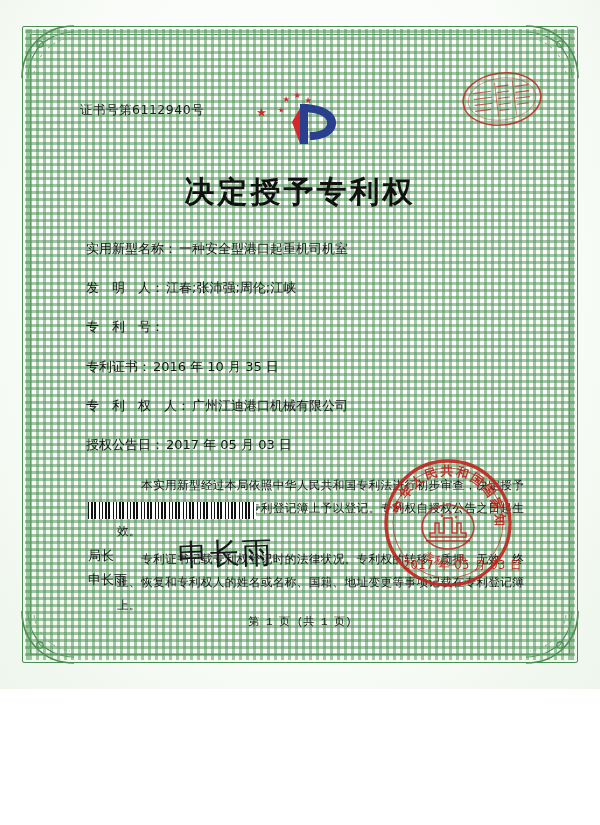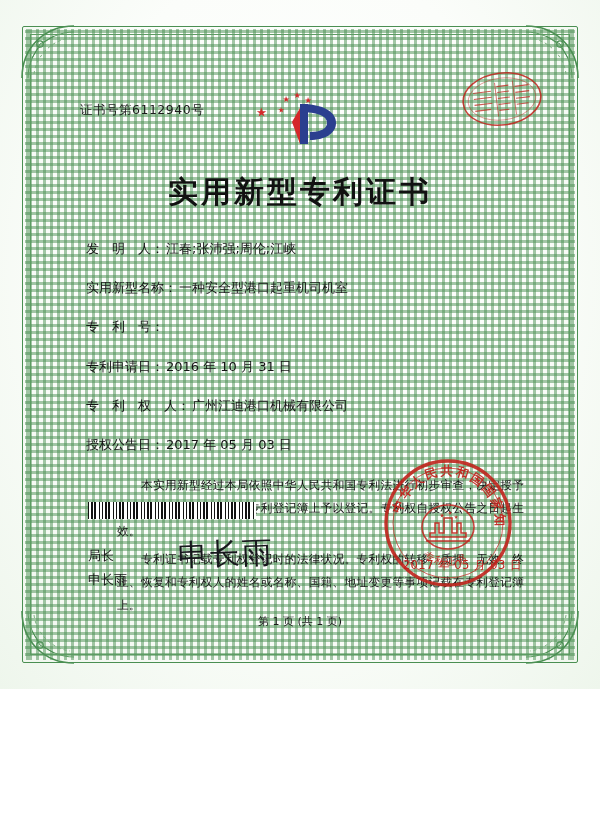--- a/index.html
+++ b/index.html
@@ -158,20 +158,21 @@
     font-size: 11.5px;
     color: #c1231d;
     letter-spacing: 0.5px;
   }
   .footer {
     position: absolute;
     left: 0; right: 0; bottom: 8px;
     text-align: center;
     font-size: 11px;
     color: #1a1a1a;
+    font-family: Liberation Mono, monospace;
   }
   .txt { user-select: text; }
 </style>
 </head>
 <body>
 
 <div class="page">
 
   <div class="border-band"></div>
   <div class="border-outer"></div>
@@ -240,37 +241,37 @@
         <g stroke="#c1231d" stroke-width="1.1" opacity="0.75">
           <path d="M14 22 h18 M14 28 h18 M14 34 h18 M14 40 h16"></path>
           <path d="M38 18 h12 M38 24 h12 M38 30 h12 M38 36 h12 M38 42 h10"></path>
           <path d="M56 20 h14 M56 26 h14 M56 32 h14 M56 38 h12"></path>
         </g>
         <rect x="36" y="14" width="1" height="34" fill="#c1231d" opacity="0.6"></rect>
         <rect x="54" y="14" width="1" height="34" fill="#c1231d" opacity="0.6"></rect>
       </svg>
     </div>
 
-    <div class="title txt">实用新型专利证书</div>
+    <div class="title txt">决定授予专利权</div>
 
     <div class="fields">
+      <div class="field">
+        <span class="flabel txt">实用新型名称：</span>
+        <span class="fval txt">一种安全型港口起重机司机室</span>
+      </div>
       <div class="field">
         <span class="flabel txt">发　明　人：</span>
         <span class="fval txt">江春;张沛强;周伦;江峡</span>
       </div>
       <div class="field">
-        <span class="flabel txt">实用新型名称：</span>
-        <span class="fval txt">一种安全型港口起重机司机室</span>
-      </div>
-      <div class="field">
         <span class="flabel txt">专　利　号：</span>
       </div>
       <div class="field">
-        <span class="flabel txt">专利申请日：</span>
-        <span class="fval txt">2016 年 10 月 31 日</span>
+        <span class="flabel txt">专利证书：</span>
+        <span class="fval txt">2016 年 10 月 35 日</span>
       </div>
       <div class="field">
         <span class="flabel txt">专　利　权　人：</span>
         <span class="fval txt">广州江迪港口机械有限公司</span>
       </div>
       <div class="field">
         <span class="flabel txt">授权公告日：</span>
         <span class="fval txt">2017 年 05 月 03 日</span>
       </div>
     </div>

